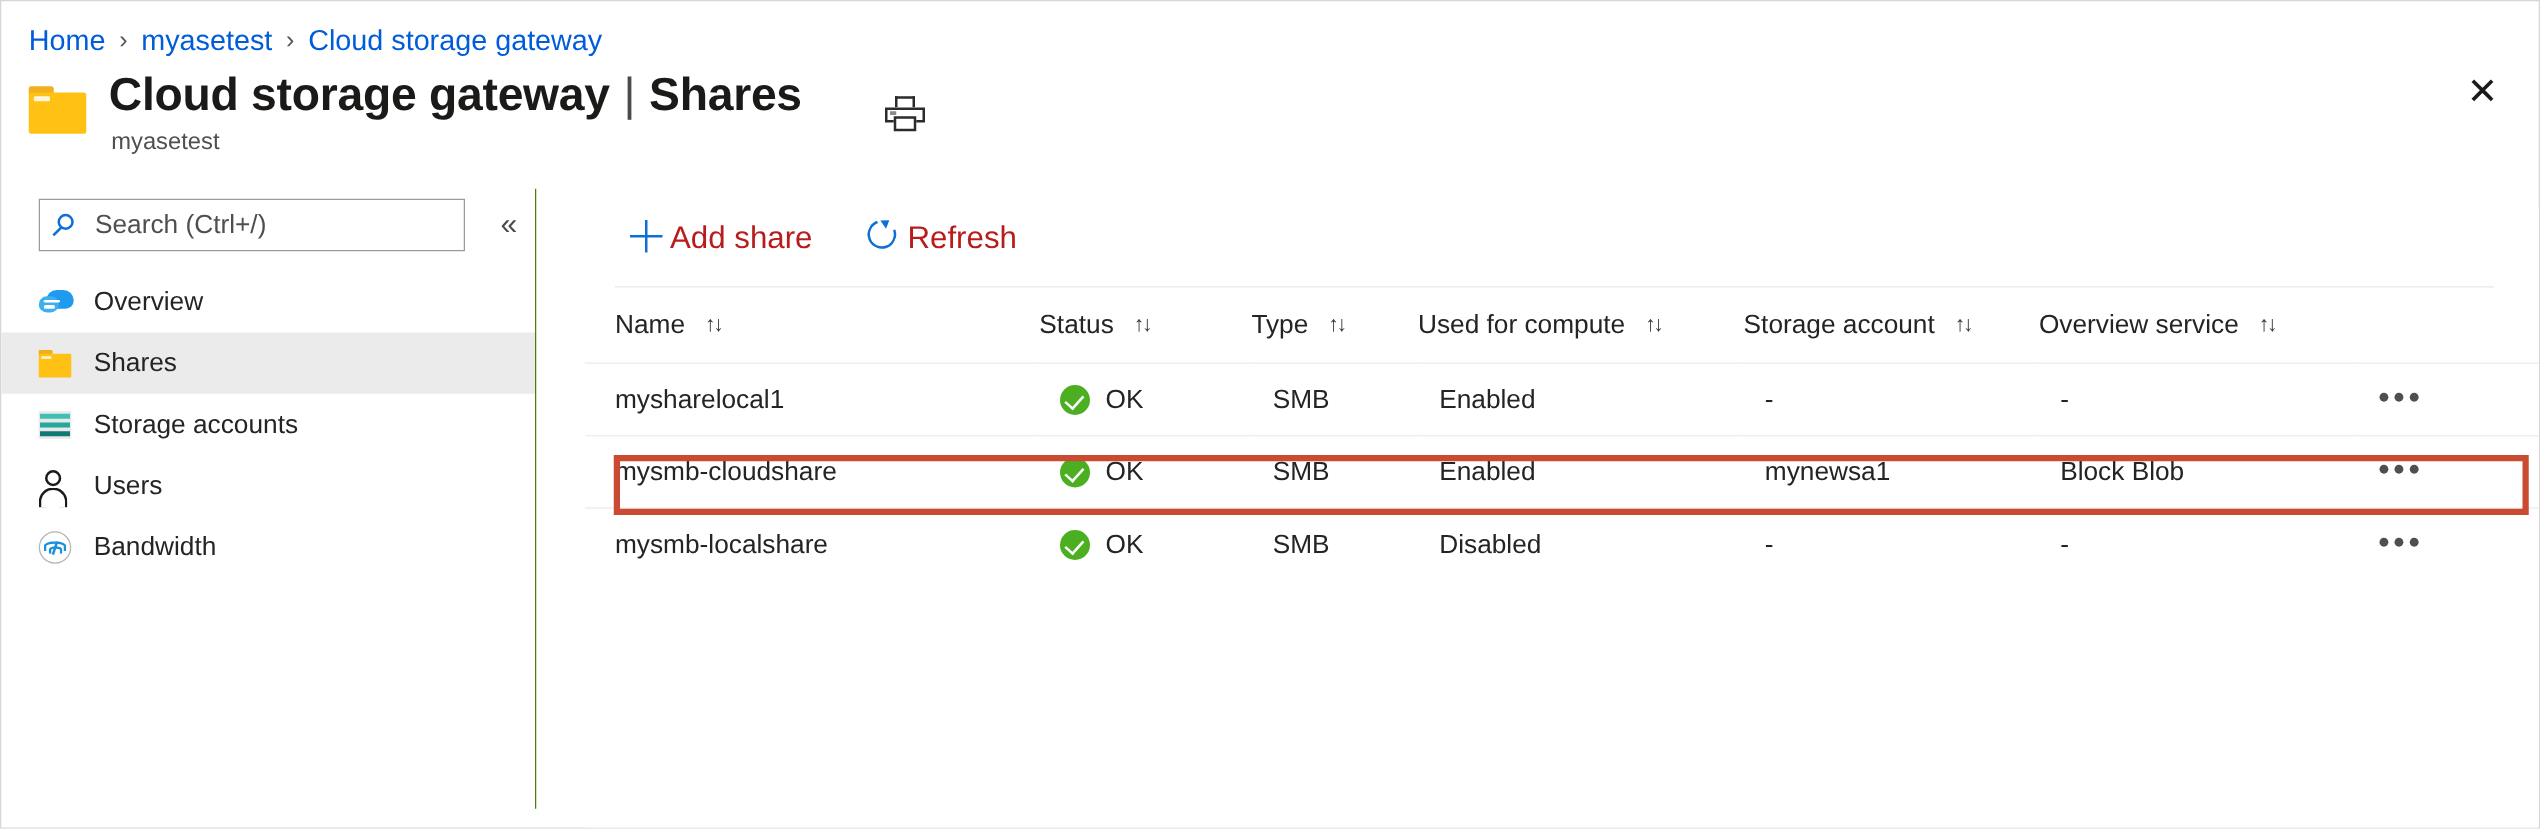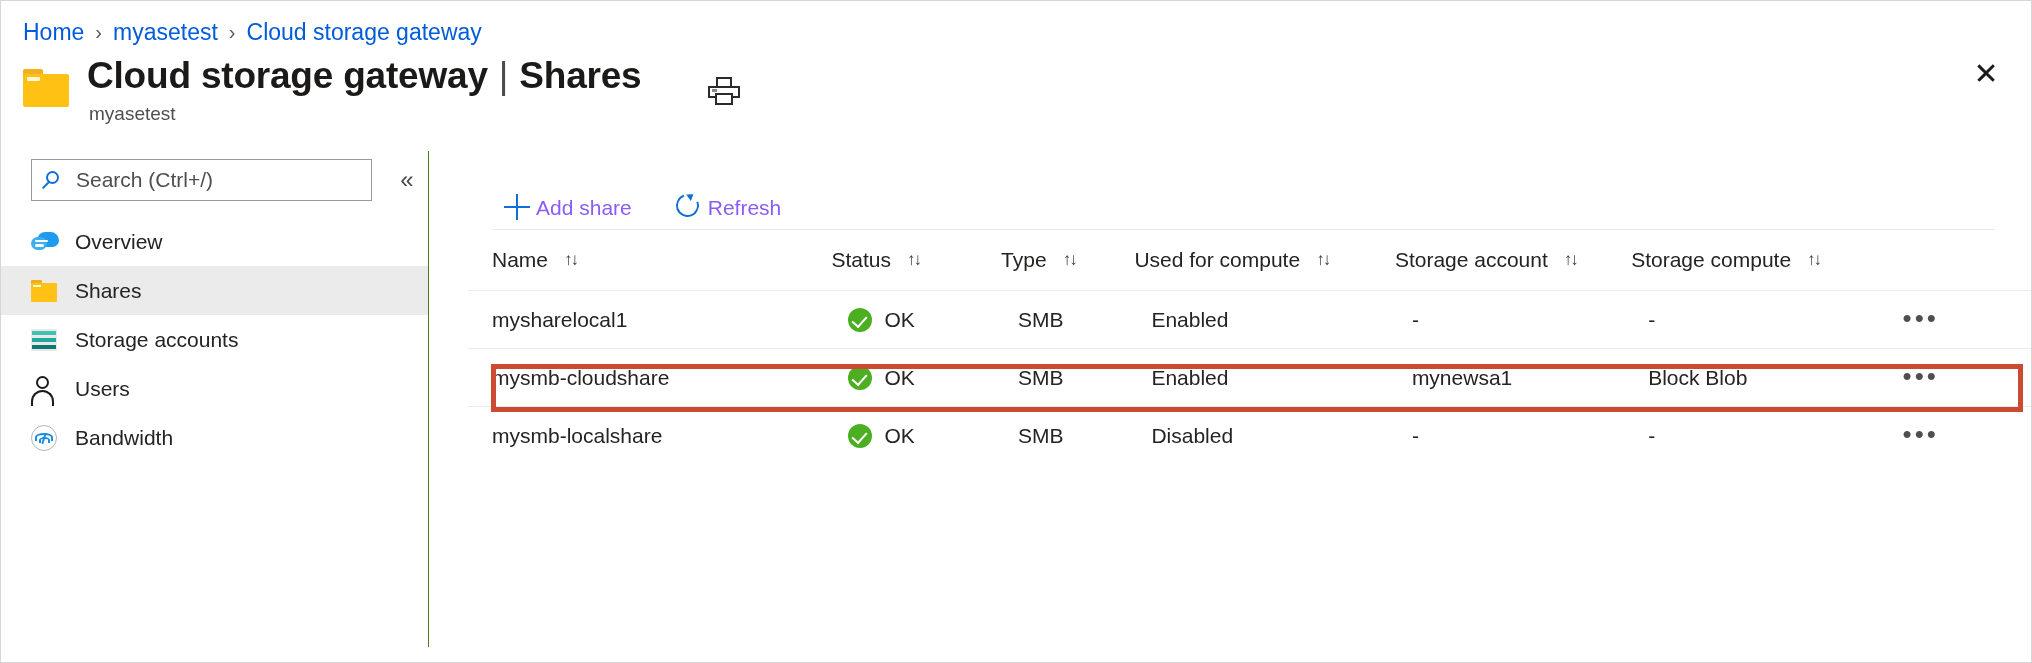--- a/index.html
+++ b/index.html
@@ -347,26 +347,26 @@
     background: #ffffff;
   }
   .toolbar {
     display: flex;
     align-items: center;
     height: 62px;
     padding-left: 24px;
   }
   .tb-btn {
     display: flex;
-    align-items: flex-end;
+    align-items: flex-start;
     height: 44px;
     padding: 0 14px 0 6px;
     cursor: pointer;
-    font-size: 21px;
-    color: #8b5cf6;
+    font-size: 25px;
+    color: #b91c1c;
     margin-right: 18px;
   }
   .tb-ico {
     width: 38px;
     display: flex;
     align-items: center;
     justify-content: center;
     flex: 0 0 auto;
   }
   .plus {
@@ -642,21 +642,21 @@
             </div>
           </th>
           <th class="c-acct">
             <div class="th-inner">
               <span>Storage account</span>
               <span class="sort-ico">↑↓</span>
             </div>
           </th>
           <th class="c-svc">
             <div class="th-inner">
-              <span>Storage compute</span>
+              <span>Overview service</span>
               <span class="sort-ico">↑↓</span>
             </div>
           </th>
           <th class="c-menu"></th>
         </tr>
       </thead>
       <tbody>
         <tr>
           <td class="c-name"><span class="rowname">mysharelocal1</span></td>
           <td class="c-status">

